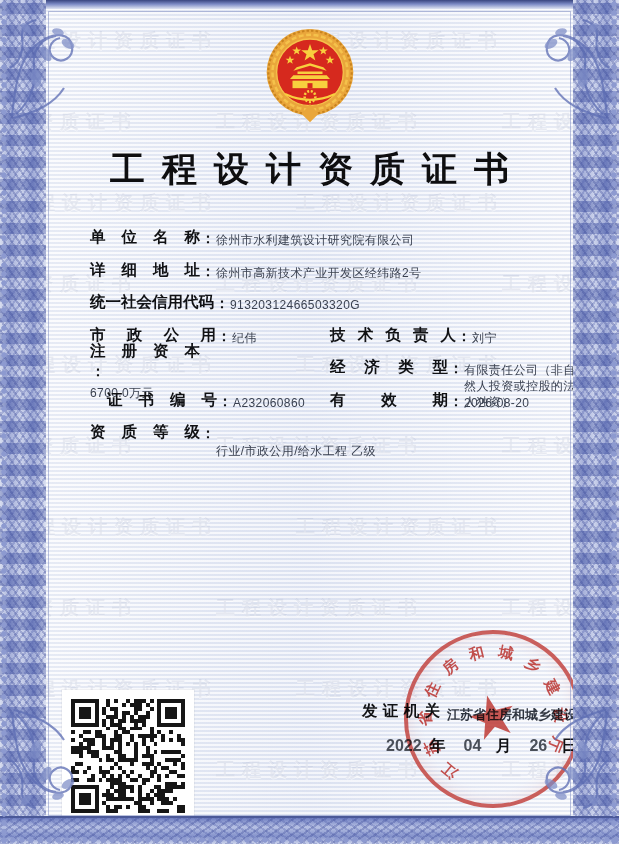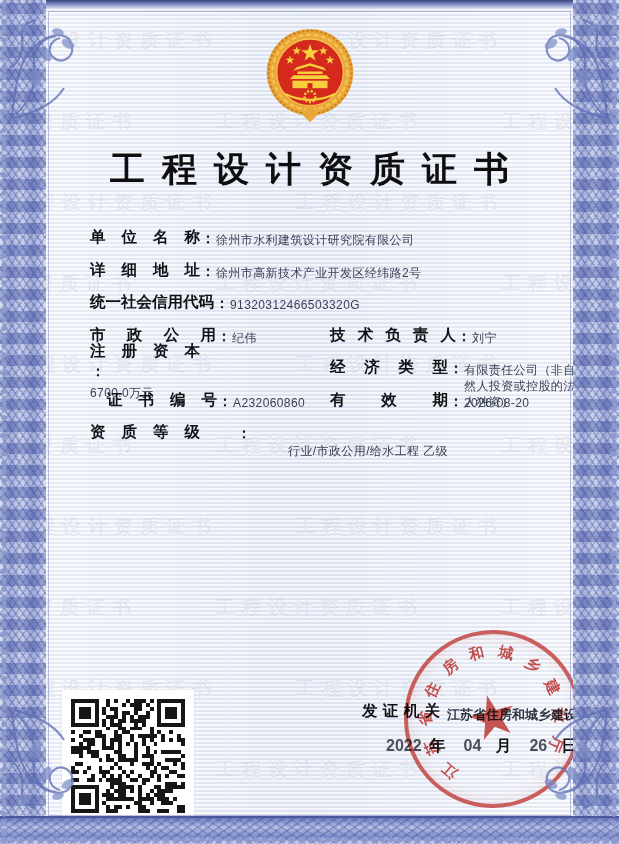--- a/index.html
+++ b/index.html
@@ -175,21 +175,21 @@
       <span class="lab w110">证书编号</span>
       <span class="colon">：</span>
       <span class="val">A232060860</span>
     </div>
     <div class="row" style="left:330px;top:391px;">
       <span class="lab w118">有效期</span>
       <span class="colon">：</span>
       <span class="val">2026-08-20</span>
     </div>
 
-    <div class="row" style="left:90px;top:423px;gap:36px;">
+    <div class="row" style="left:90px;top:423px;">
       <span class="lab w110">资质等级</span>
       <span class="colon">：</span>
       <span class="val">
         <br>
         <span>行业/市政公用/给水工程 乙级</span>
       </span>
     </div>
 
     <div class="issuer-row">
       <span class="lab w78">发证机关</span>

